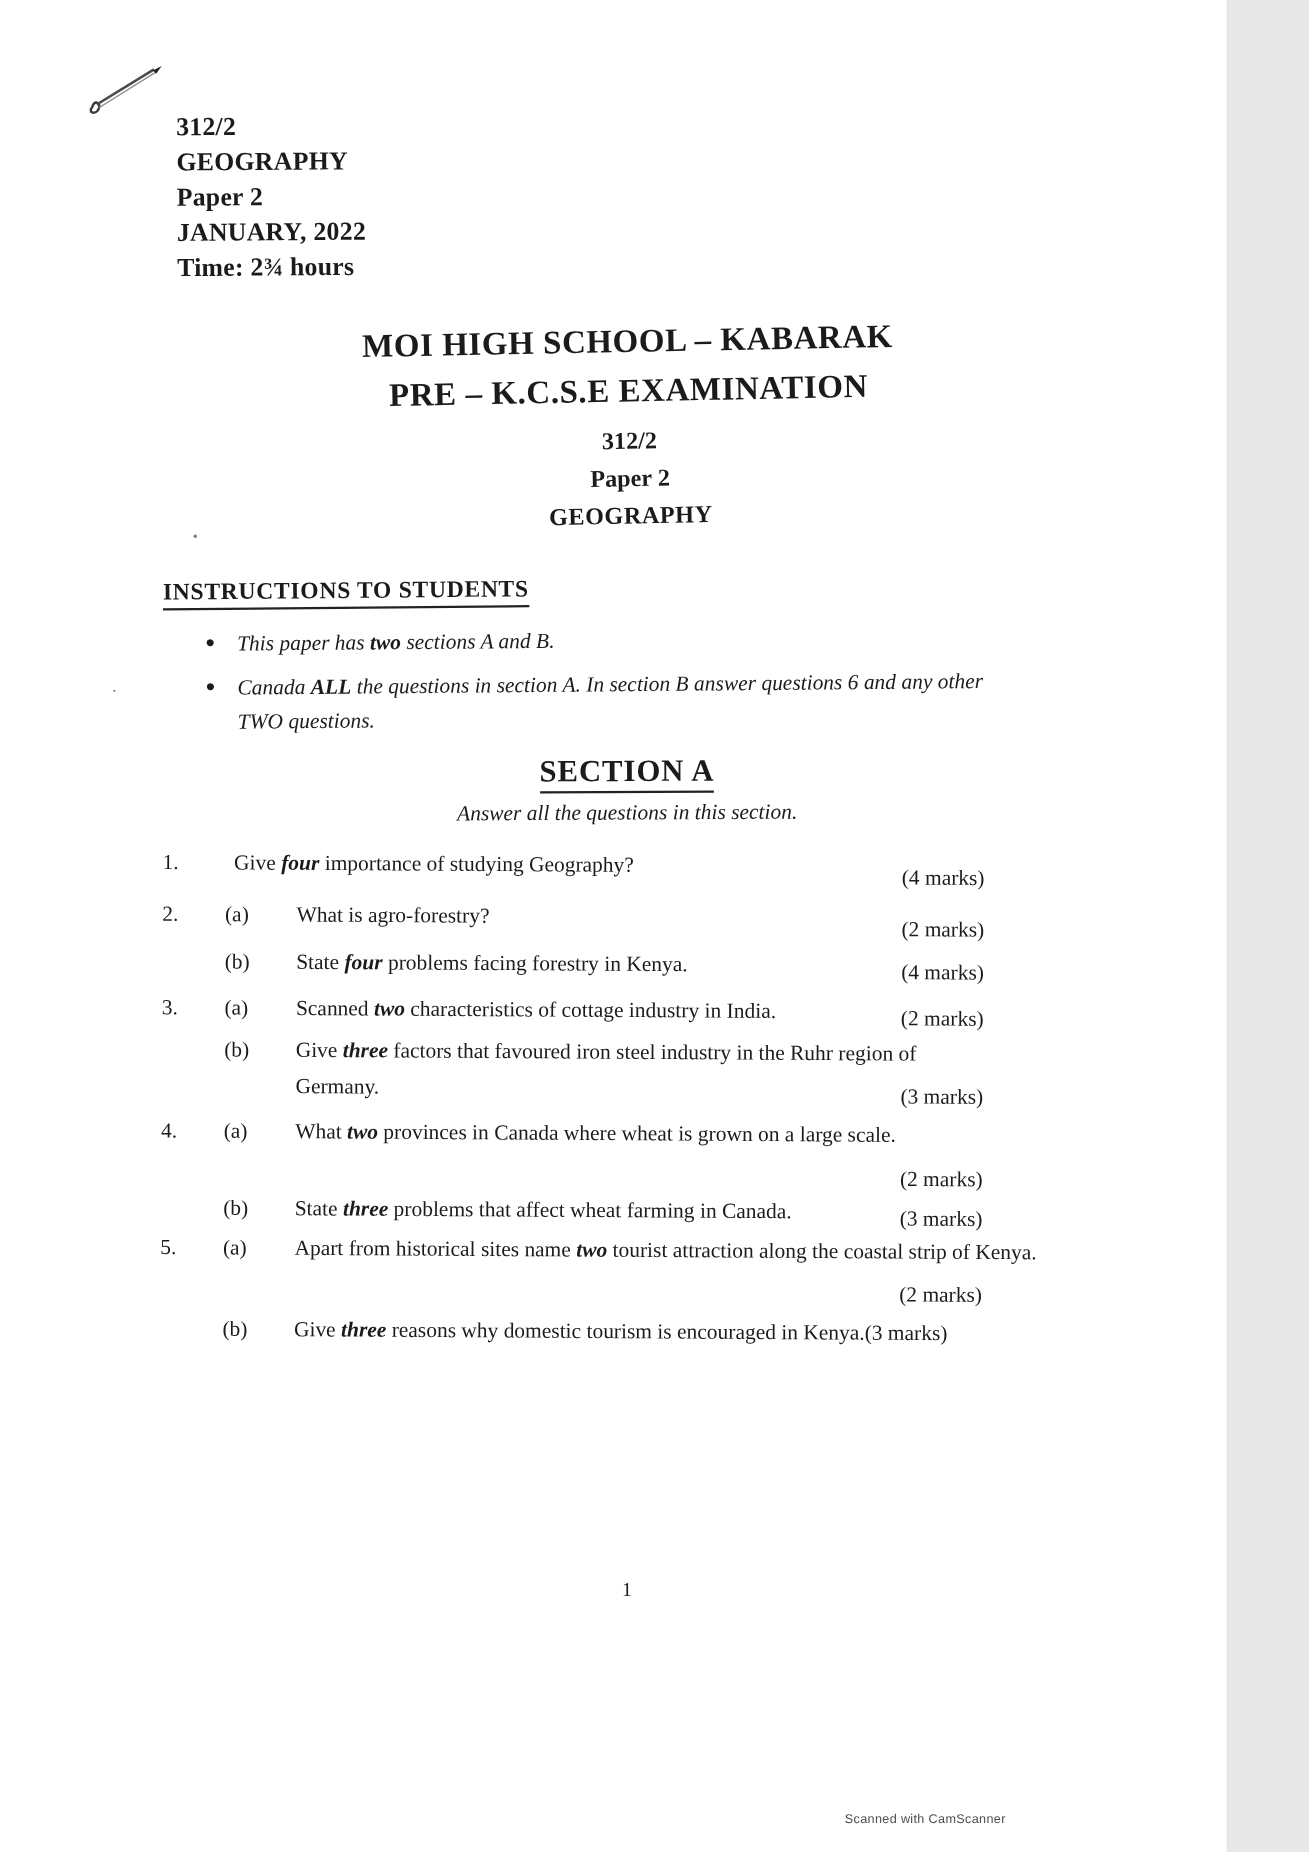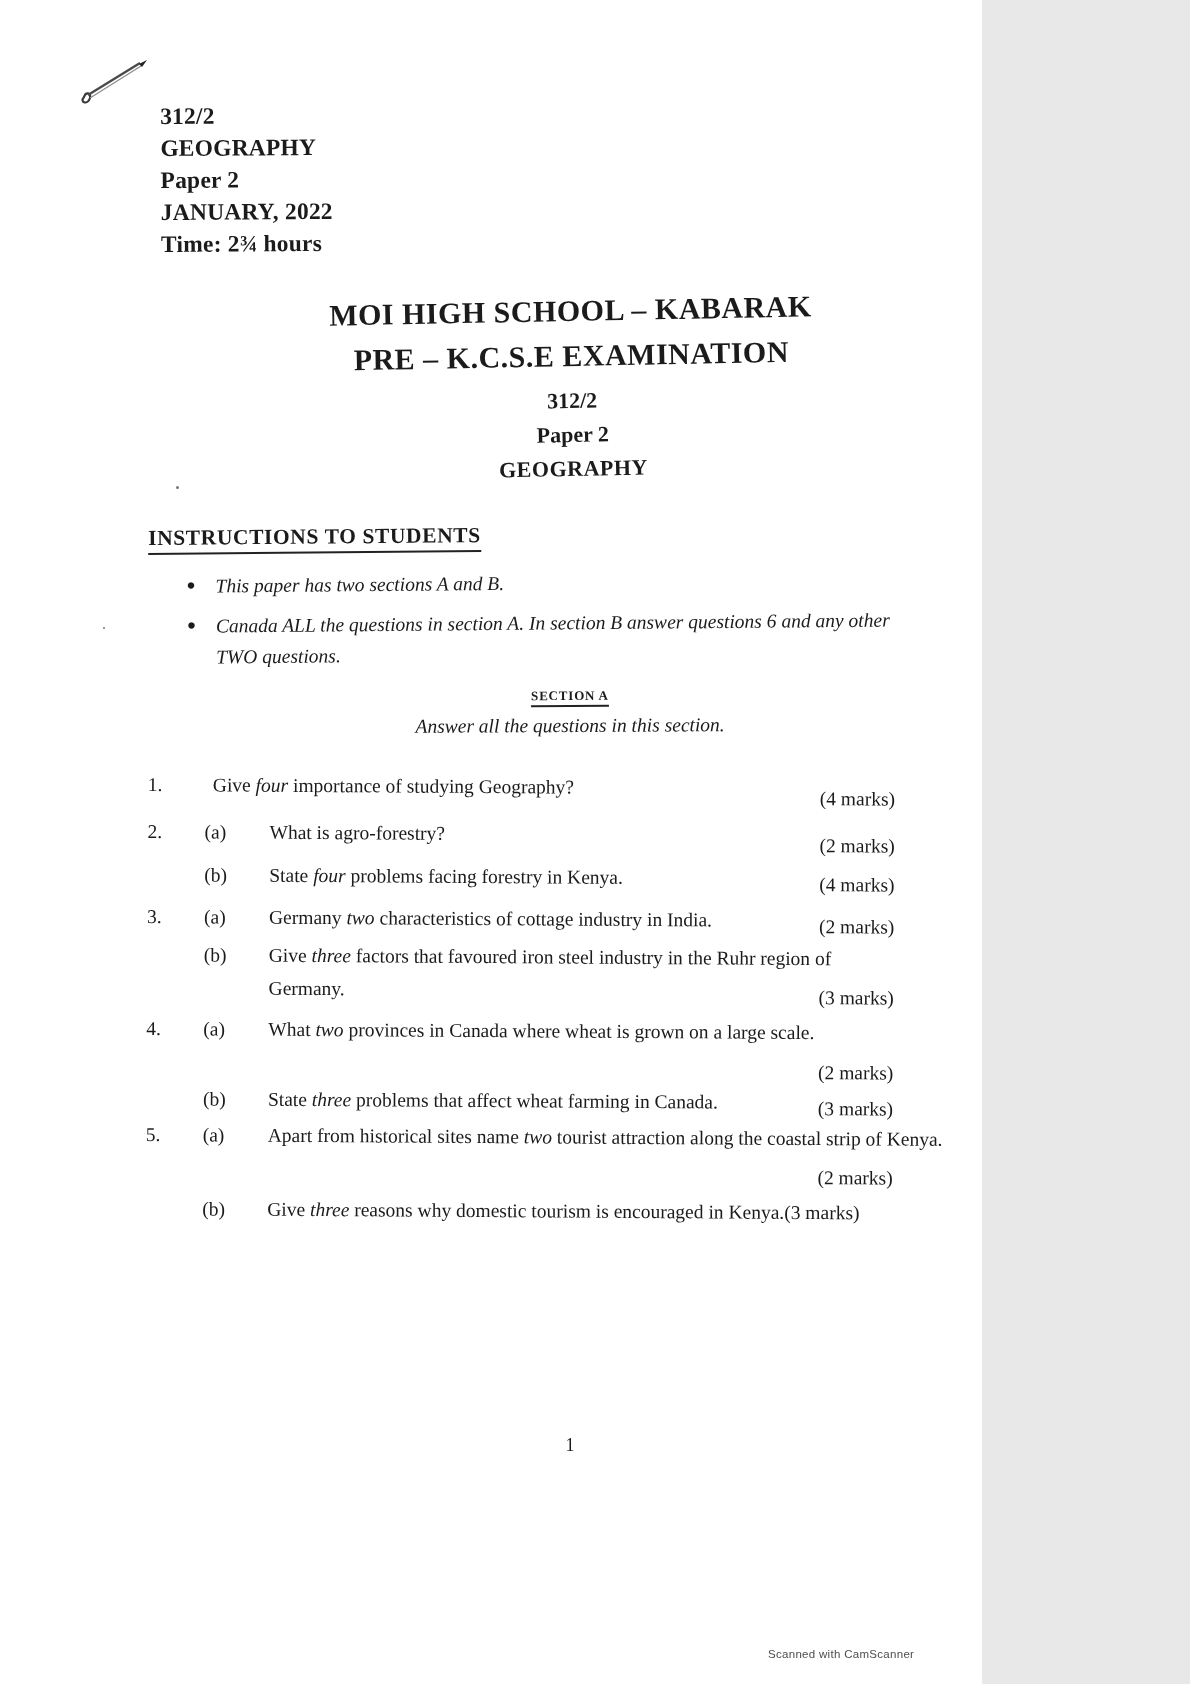--- a/index.html
+++ b/index.html
@@ -1,18 +1,18 @@
 <!DOCTYPE html>
 <html><head>
 <meta charset="utf-8">
 <style>
   html,body{margin:0;padding:0;background:#e8e8e8;}
   .page{
     position:relative;
-    width:982px;height:1684px;
+    width:1115px;height:1684px;
     background:#ffffff;
     overflow:hidden;
     font-family:"Liberation Serif","DejaVu Serif",serif;
     color:#1b1b1b;
   }
   .center-wrap{position:absolute;left:0;width:1140px;text-align:center;}
 
   
   .scan-bar{
     position:absolute;left:1149px;top:0;width:3px;height:195px;
@@ -42,25 +42,25 @@
   .instructions{position:absolute;left:148px;top:526px;width:840px;
     transform:rotate(-0.5deg);transform-origin:left top;}
   .ins-heading{
     display:inline-block;font-size:21.5px;font-weight:700;letter-spacing:.6px;
     border-bottom:2.5px solid #222;padding-bottom:2px;
   }
   .bullets{margin-top:16px;}
   .bullet-row{position:relative;padding-left:67px;margin-bottom:9px;
     font-style:italic;font-size:19.5px;line-height:31px;width:710px;}
   .bullet-dot{position:absolute;left:38px;top:-1px;font-style:normal;font-size:15px;}
-  .kw{font-weight:400;font-style:italic;text-align:center;}
+  .kw{font-weight:700;font-style:italic;text-align:center;}
 
   
   .section-a{top:686px;transform:rotate(-0.3deg);}
-  .sec-heading{display:inline-block;font-size:13px;font-weight:700;letter-spacing:.8px;
+  .sec-heading{display:inline-block;font-size:28px;font-weight:700;letter-spacing:.8px;
     border-bottom:2.5px solid #222;padding-bottom:1px;}
   .sec-sub{font-style:italic;font-size:19.5px;margin-top:8px;}
 
   
   .questions{position:absolute;left:148px;top:760px;width:792px;height:500px;
     font-size:19.5px;line-height:33px;
     transform:rotate(0.35deg);transform-origin:left top;}
   .q-row{position:absolute;left:0;width:792px;}
   .q-num{position:absolute;left:0;width:52px;}
   .q-sub{position:absolute;left:57px;width:60px;}
@@ -153,21 +153,21 @@
     <div class="q-row r3">
       <span class="q-num"></span>
       <span class="q-sub">(b)</span>
       <span class="q-text"><span>State </span><span class="kw">four</span><span> problems facing forestry in Kenya.</span></span>
       <span class="q-marks">(4 marks)</span>
     </div>
 
     <div class="q-row r4">
       <span class="q-num">3.</span>
       <span class="q-sub">(a)</span>
-      <span class="q-text"><span>Germany </span><span class="kw">two</span><span> characteristics of cottage industry in India.</span></span>
+      <span class="q-text"><span>Scanned </span><span class="kw">two</span><span> characteristics of cottage industry in India.</span></span>
       <span class="q-marks">(2 marks)</span>
     </div>
 
     <div class="q-row r5">
       <span class="q-num"></span>
       <span class="q-sub">(b)</span>
       <span class="q-text"><span>Give </span><span class="kw">three</span><span> factors that favoured iron steel industry in the Ruhr region of Germany.</span></span>
       <span class="q-marks">(3 marks)</span>
     </div>
 

